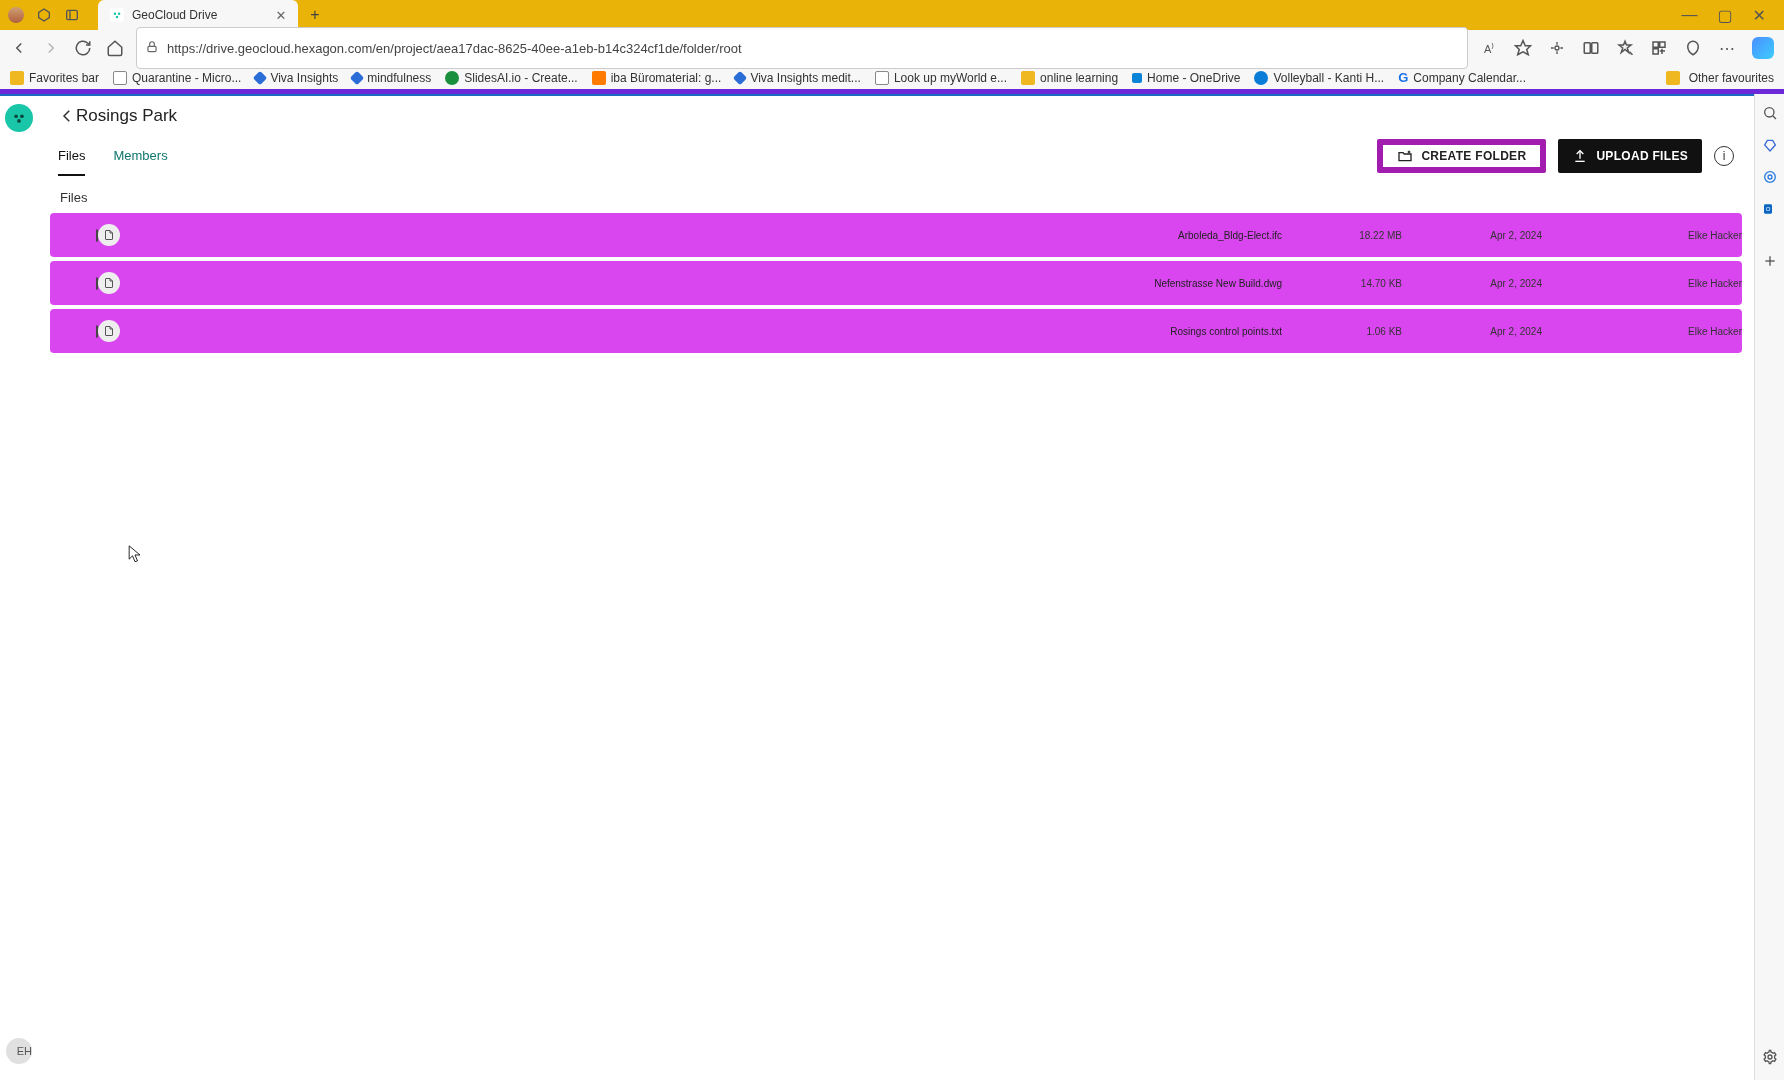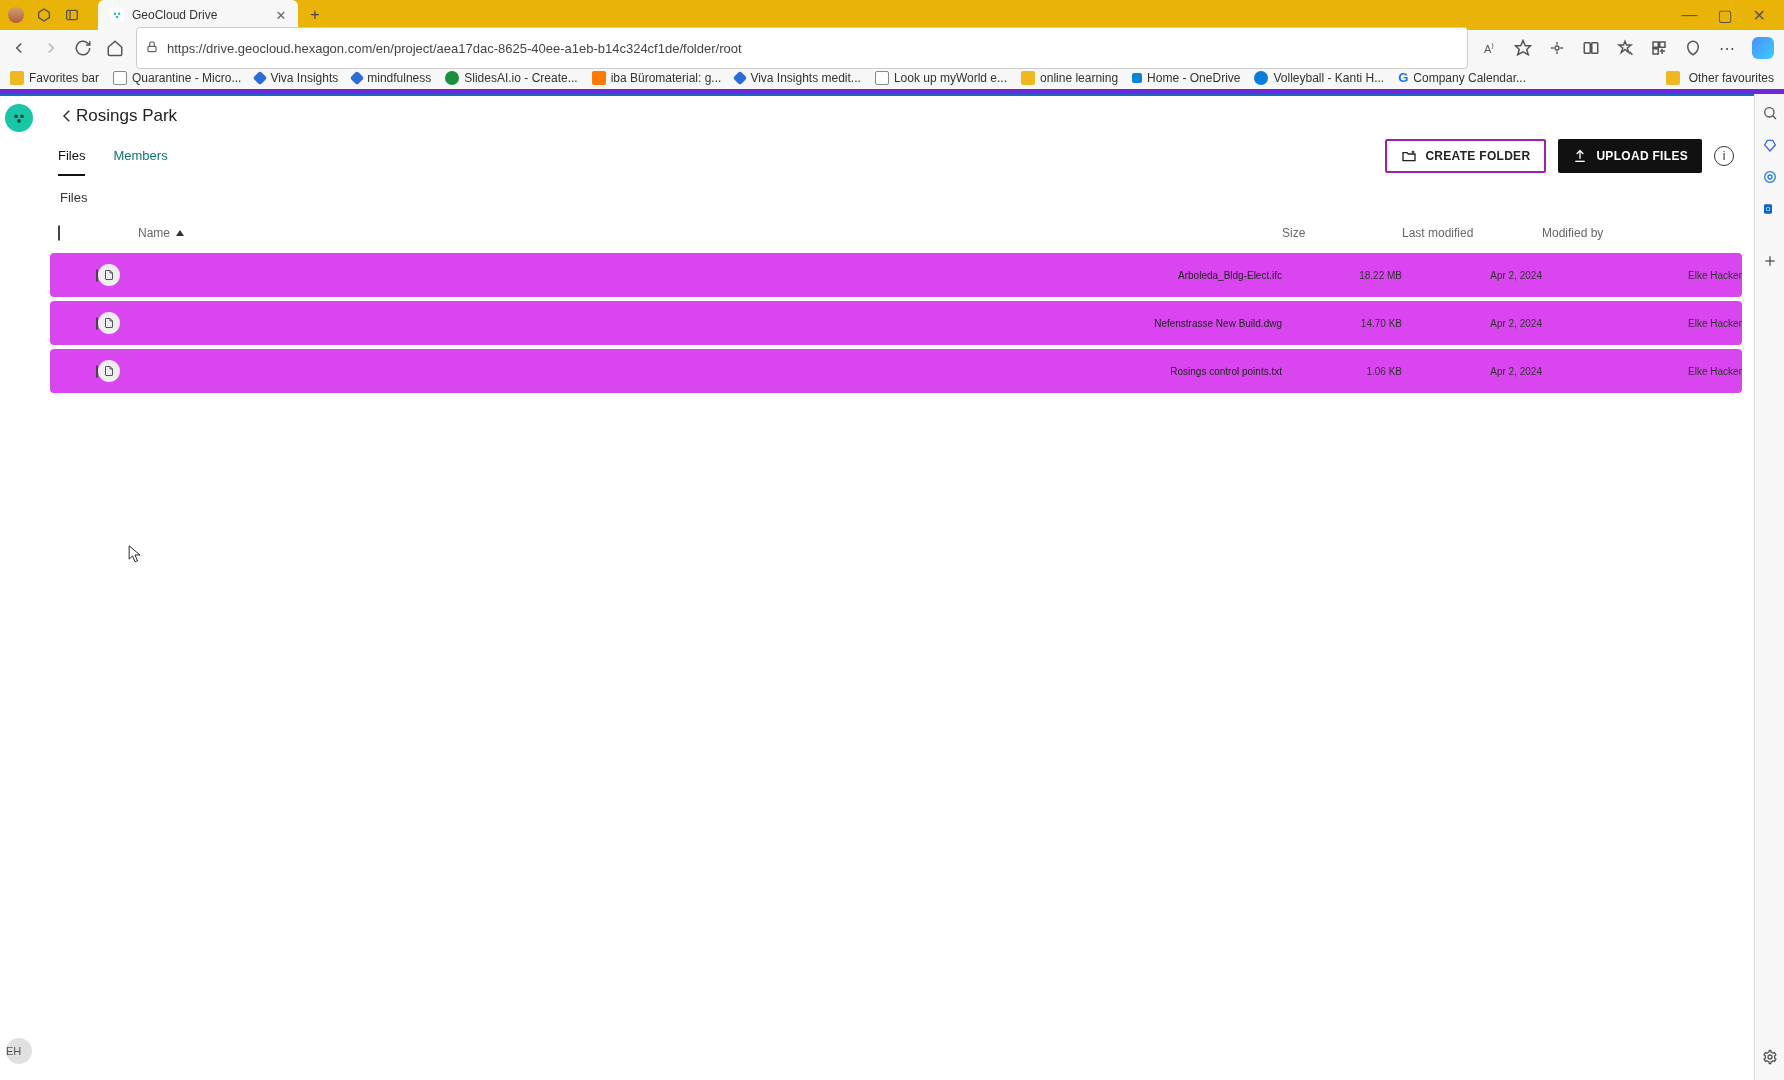--- a/index.html
+++ b/index.html
@@ -175,21 +175,21 @@
     background:#19c6a8;
     display:flex;align-items:center;justify-content:center;
   }
   .rail-logo-inner{ width:14px;height:14px;}
   .rail-avatar {
     margin-top: auto;
     margin-bottom: 16px;
     width: 26px; height: 26px;
     border-radius: 50%;
     background: #e0e0e0;
-    display:flex;align-items:center;justify-content:flex-start;
+    display:flex;align-items:center;justify-content:flex-end;
     font-size: 11px;
     color: #555;
   }
 
   
   .app-content {
     position: absolute;
     left: 38px;
     top: 0;
     right: 0;
@@ -235,21 +235,21 @@
     height: 34px;
     padding: 0 14px;
     border-radius: 2px;
     font-size: 12px;
     font-weight: 600;
     letter-spacing: 0.3px;
     display: flex;
     align-items: center;
     gap: 8px;
   }
-  .btn-outline { border:2px solid #a21caf; background:#fff; color:#222;}
+  .btn-outline { border:6px solid #a21caf; background:#fff; color:#222;}
   .btn-dark { background:#111; color:#fff;}
   .btn-ic{width:16px;height:16px;}
   .info-ic { width:20px;height:20px;border:1.5px solid #333;border-radius:50%;display:flex;align-items:center;justify-content:center;font-size:12px;color:#333;}
 
   .breadcrumb-row {
     padding: 14px 22px 8px 22px;
     font-size: 13px;
     color: #333;
   }
 
@@ -541,31 +541,20 @@
         </div>
         <span class="info-ic">i</span>
       </div>
     </div>
 
     <div class="breadcrumb-row">
       <span>Files</span>
     </div>
 
     <div class="file-table">
-      <div class="table-header">
-        <span><span class="chk"></span></span>
-        <span></span>
-        <span class="th-name">
-          <span>Name</span>
-          <span class="sort-tri"></span>
-        </span>
-        <span>Size</span>
-        <span>Last modified</span>
-        <span>Modified by</span>
-      </div>
 
       <div class="table-row">
         <span><span class="chk"></span></span>
         <span class="file-ic">
             <svg viewBox="0 0 24 24" fill="none" stroke="#555" stroke-width="2">
               <path d="M14 3H6a1 1 0 0 0-1 1v16a1 1 0 0 0 1 1h12a1 1 0 0 0 1-1V8z"></path>
               <polyline points="14 3 14 8 19 8"></polyline>
             </svg>
           </span>
         <span class="cell-name">Arboleda_Bldg-Elect.ifc</span>

